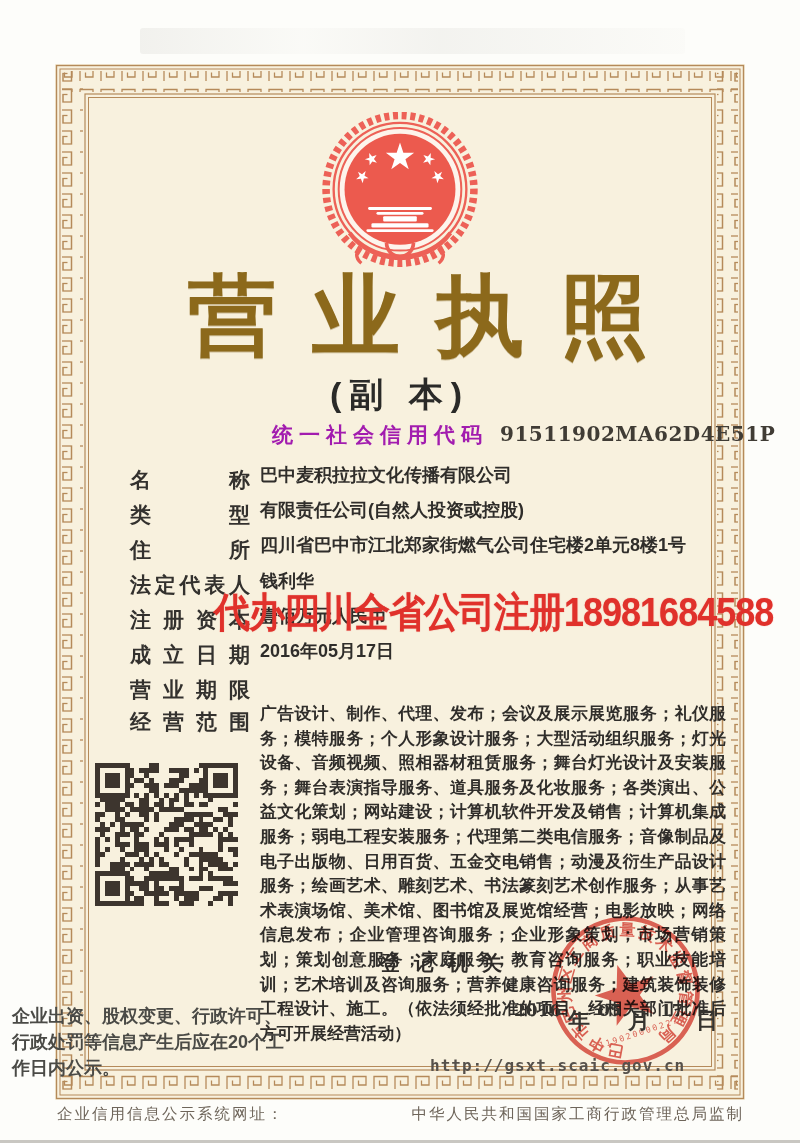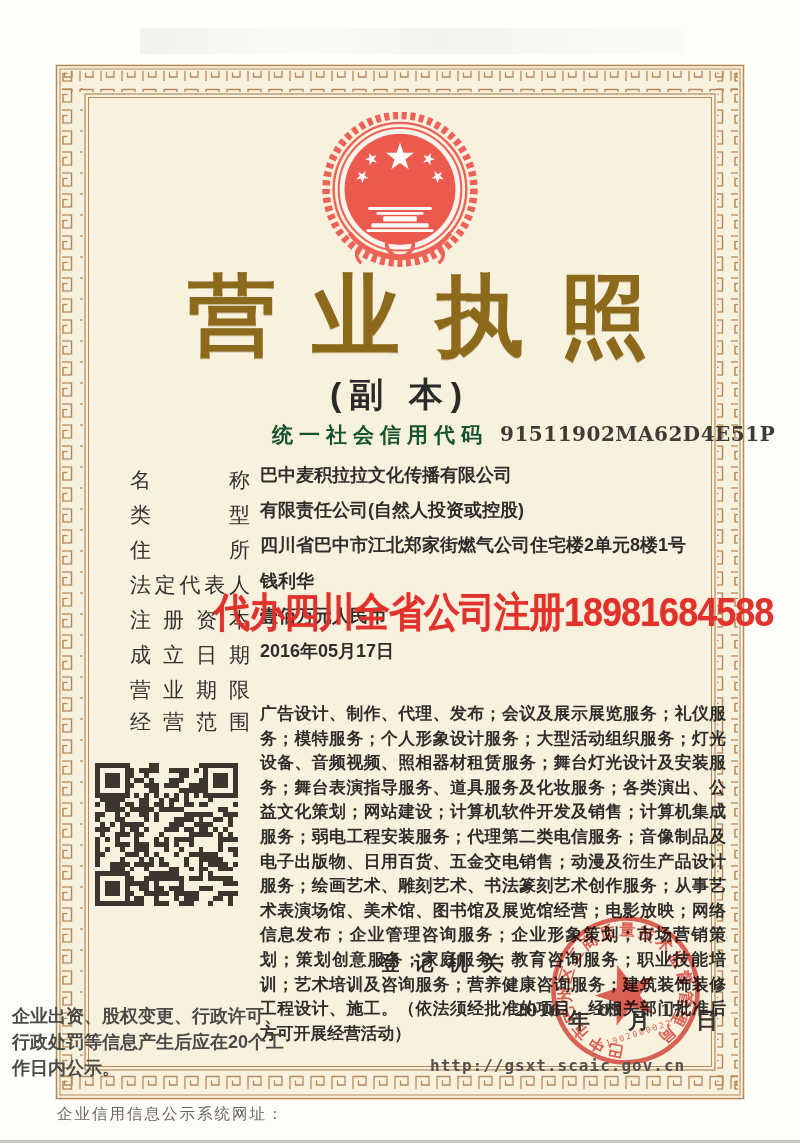--- a/index.html
+++ b/index.html
@@ -25,29 +25,29 @@
     text-shadow:0 1px 0 rgba(120,90,20,.35);
     padding-left:36px;
   }
   .subtitle{
     position:absolute;left:0;right:0;top:372px;text-align:center;
     font-size:34px;font-weight:700;color:#2a2a28;letter-spacing:8px;
   }
   .credit-line{position:absolute;left:0;top:421px;width:800px;}
   .credit-label{
     position:absolute;left:272px;top:0;font-size:21px;font-weight:800;
-    color:#14532d;letter-spacing:6px;
+    color:#a21caf;letter-spacing:6px;
   }
   .credit-value{
     position:absolute;left:500px;top:1px;font-size:20px;font-weight:600;
     color:#403c35;font-family:"DejaVu Serif","Liberation Serif",serif;letter-spacing:.5px;
   }
   
   .f-label{
-    position:absolute;left:130px;width:120px;font-size:21px;font-weight:400;color:#33312e;
+    position:absolute;left:130px;width:120px;font-size:21px;font-weight:700;color:#33312e;
     text-align:justify;text-align-last:justify;letter-spacing:0;
   }
   .f-value{
     position:absolute;left:260px;width:478px;font-size:18px;font-weight:700;color:#2f2d2a;
     white-space:nowrap;
   }
   .lr1{top:466px}.lr2{top:501px}.lr3{top:536px}.lr4{top:571px}
   .lr5{top:606px}.lr6{top:641px}.lr7{top:676px}.lr8{top:708px}
   .vr1{top:463px}.vr2{top:498px}.vr3{top:533px}.vr4{top:569px}
   .vr5{top:604px}.vr6{top:639px}.vr7{top:674px}
@@ -645,15 +645,16 @@
 
   <div class="notice">
     <div>企业出资、股权变更、行政许可、</div>
     <div>行政处罚等信息产生后应在20个工</div>
     <div>作日内公示。</div>
   </div>
 
   <div class="url">http://gsxt.scaic.gov.cn</div>
 
   <div class="footer-left">企业信用信息公示系统网址：</div>
+  <div class="footer-right">中华人民共和国国家工商行政管理总局监制</div>
 
   <div class="page-edge-bottom"></div>
 </div>
 
 </body></html>

